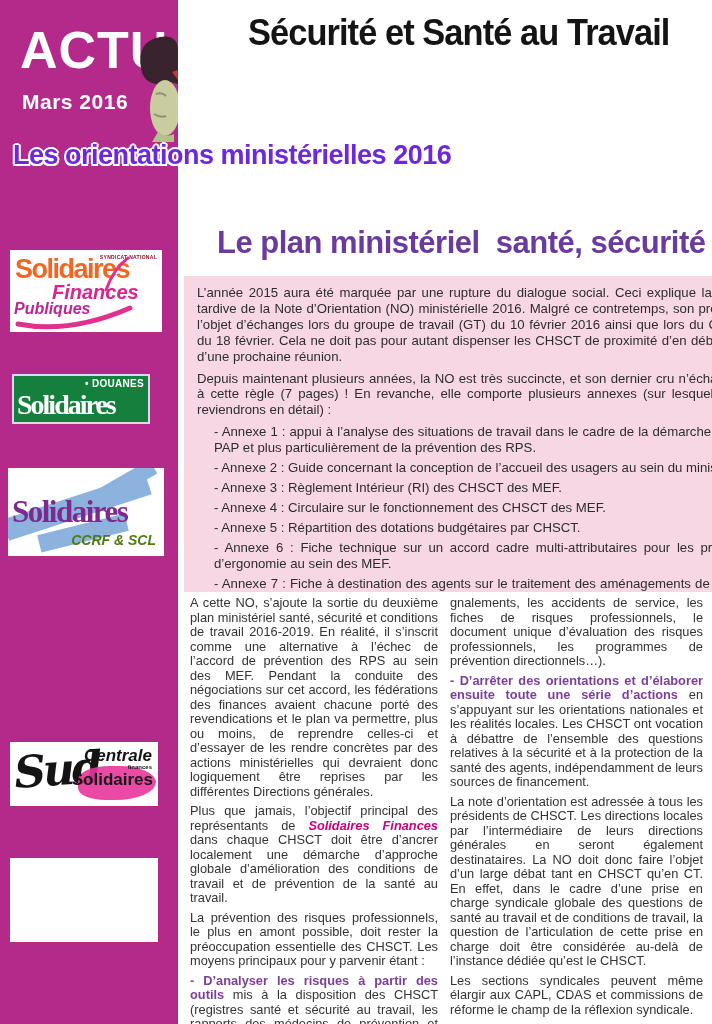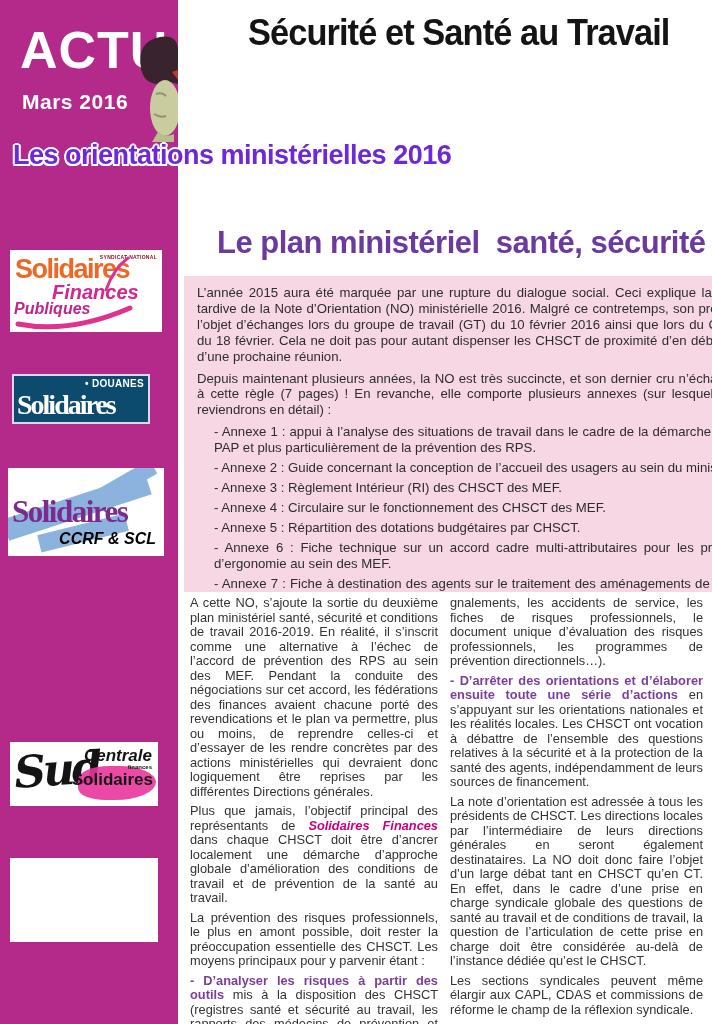--- a/index.html
+++ b/index.html
@@ -26,33 +26,33 @@
 
   .logo-box { position:absolute; background:#fff; overflow:hidden; }
   .logo-sfp { left:10px; top:250px; width:152px; height:82px; }
   .sfp-syndicat { position:absolute; top:4px; right:5px; font-size:5px; font-weight:bold; color:#8a1228; letter-spacing:0.3px; }
   .sfp-solidaires { position:absolute; left:5px; top:6px; color:#f06724; font-weight:800; font-size:27px; letter-spacing:-1.5px; line-height:1; }
   .sfp-finances  { position:absolute; left:42px; top:32px; color:#d5268f; font-style:italic; font-weight:bold; font-size:20px; line-height:1; }
   .sfp-publiques { position:absolute; left:4px;  top:51px; color:#c0248f; font-style:italic; font-weight:bold; font-size:16px; line-height:1; }
   .sfp-swoosh { position:absolute; left:0; top:0; width:152px; height:82px; }
 
   .logo-douanes {
-    left:12px; top:374px; width:138px; height:50px; background:#0c4a6e;
+    left:12px; top:374px; width:138px; height:50px; background:#15803d;
     border:2px solid #ded8ec; box-sizing:border-box;
   }
   .douanes-tag { position:absolute; top:2px; right:4px; color:#fff; font-weight:800; font-size:10px; letter-spacing:0.3px; }
   .douanes-name { position:absolute; left:3px; bottom:1px; color:#fff; font-weight:800; font-size:28px; letter-spacing:-2px; font-family:"Liberation Serif", serif; }
 
   .logo-ccrf { left:8px; top:468px; width:156px; height:88px; }
   .ccrf-stroke { position:absolute; background:#8cb3de; }
   .ccrf-stroke.s1 { width:150px; height:22px; left:-6px; top:28px; transform:rotate(-18deg); }
   .ccrf-stroke.s2 { width:70px; height:16px; left:80px; top:8px; transform:rotate(-30deg); }
   .ccrf-stroke.s3 { width:90px; height:18px; left:30px; top:56px; transform:rotate(-14deg); }
   .ccrf-name { position:absolute; left:4px; top:26px; color:#7c2a8e; font-weight:800; font-size:31px; letter-spacing:-1.5px; font-family:"Liberation Serif", serif; }
-  .ccrf-tag  { position:absolute; right:8px; bottom:8px; color:#000000; font-weight:bold; font-style:italic; font-size:16px; }
+  .ccrf-tag  { position:absolute; right:8px; bottom:8px; color:#4d7c0f; font-weight:bold; font-style:italic; font-size:14px; }
 
   .logo-sud { left:10px; top:742px; width:148px; height:64px; }
   .sud-name { position:absolute; left:4px; top:2px; font-size:44px; font-weight:800; font-style:italic; color:#141414; letter-spacing:-3px; font-family:"DejaVu Serif", serif; transform:rotate(-4deg); }
   .sud-blob { position:absolute; right:2px; top:24px; width:78px; height:34px; background:#e8359c; border-radius:46% 54% 60% 40%; opacity:0.9; }
   .sud-centrale   { position:absolute; right:6px; top:4px;  font-size:17px; font-weight:800; font-style:italic; color:#141414; }
   .sud-solidaires { position:absolute; right:5px; top:28px; font-size:17px; font-weight:800; color:#141414; }
   .sud-small { position:absolute; right:6px; top:22px; font-size:6px; font-weight:bold; color:#141414; }
 
   .logo-empty { left:10px; top:858px; width:148px; height:84px; }
 

